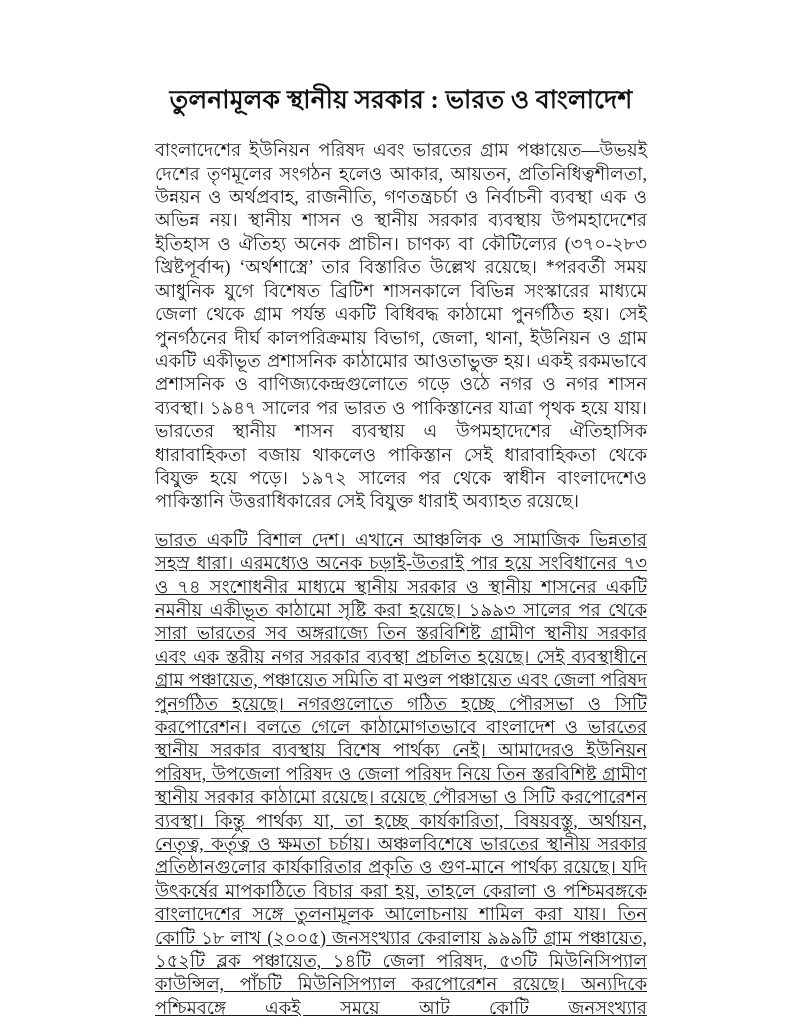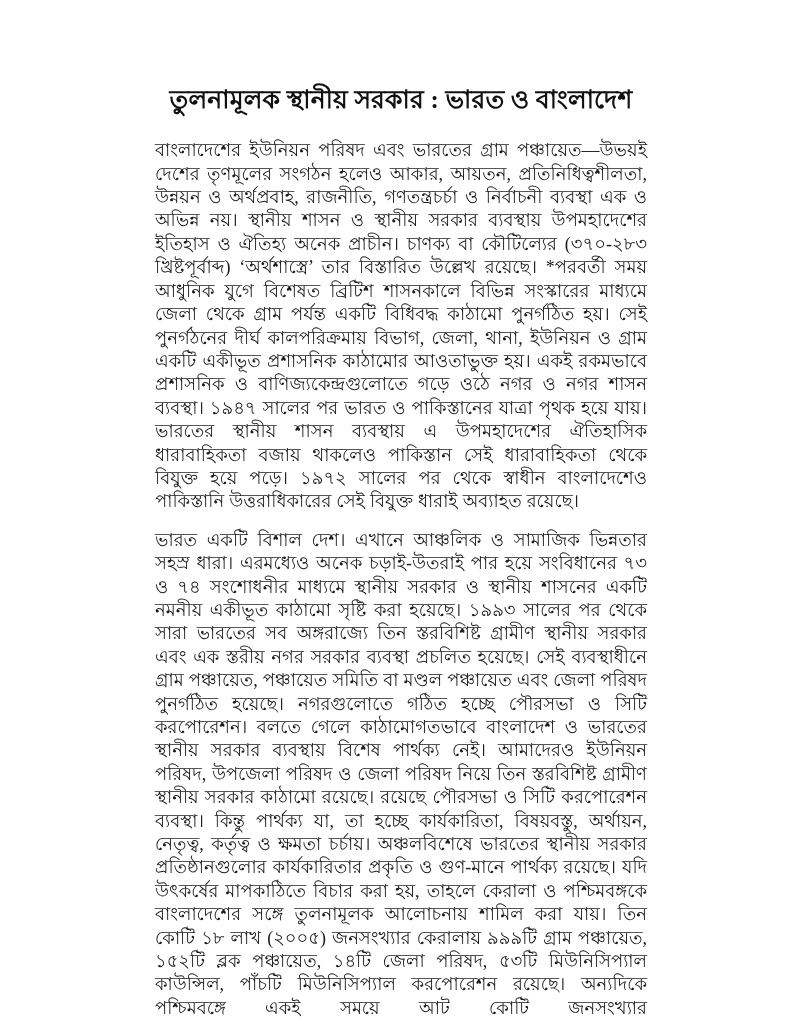--- a/index.html
+++ b/index.html
@@ -38,20 +38,21 @@
     text-align: justify;
     color: #1a1a1a;
     word-spacing: 0.5px;
   }
   .body-text p.body-paragraph + p.body-paragraph {
     margin-top: 15px;
   }
   
   .body-text p.justify-last {
     text-align-last: justify;
+    text-decoration: underline;
   }
 </style>
 </head>
 <body>
 
 <div class="page">
 
   <h1 class="page-title">তুলনামূলক স্থানীয় সরকার : ভারত ও বাংলাদেশ</h1>
 
   <div class="body-text">

